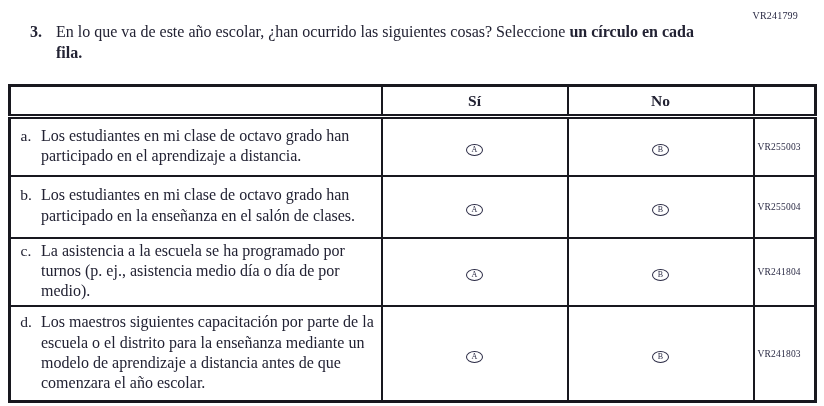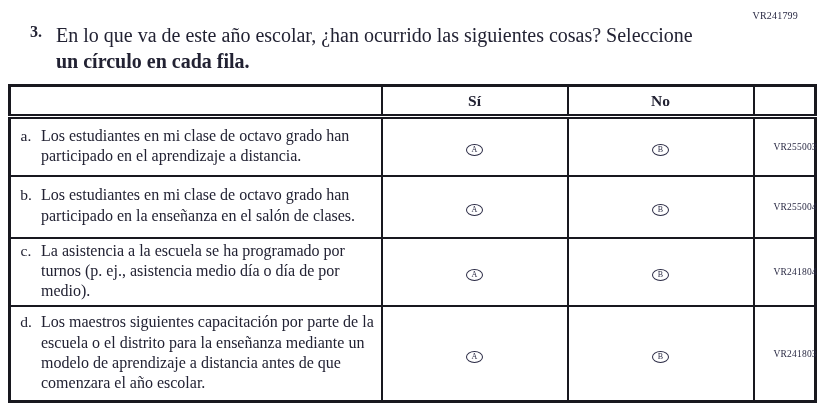--- a/index.html
+++ b/index.html
@@ -28,21 +28,21 @@
     width: 700px;
   }
   .question-number {
     font-weight: bold;
     font-size: 16px;
     width: 26px;
     flex: 0 0 26px;
     line-height: 1.3;
   }
   .question-text {
-    font-size: 20px;
+    font-size: 16px;
     line-height: 1.3;
     max-width: 655px;
   }
   .question-text .bold-part { font-weight: bold; }
 
   table.survey-table {
     position: absolute;
     top: 84px;
     left: 8px;
     width: 809px;
@@ -97,21 +97,21 @@
     line-height: 1;
     color: #2a2a44;
     cursor: pointer;
     background: #fff;
   }
   td.code-cell {
     text-align: left;
     font-size: 9.5px;
     letter-spacing: 0.2px;
     color: #2a2a44;
-    padding: 0 19px;
+    padding: 0 3px;
   }
   tr.row-a { height: 59px; }
   tr.row-b { height: 62px; }
   tr.row-c { height: 61px; }
   tr.row-d { height: 96px; }
 </style>
 </head>
 <body>
 
 <div class="form-code-top">VR241799</div>

